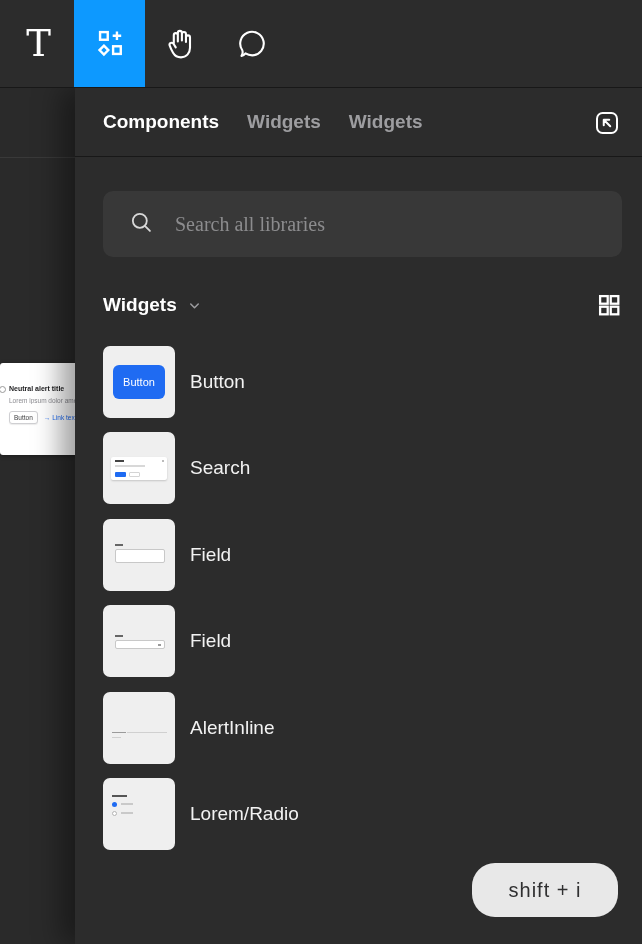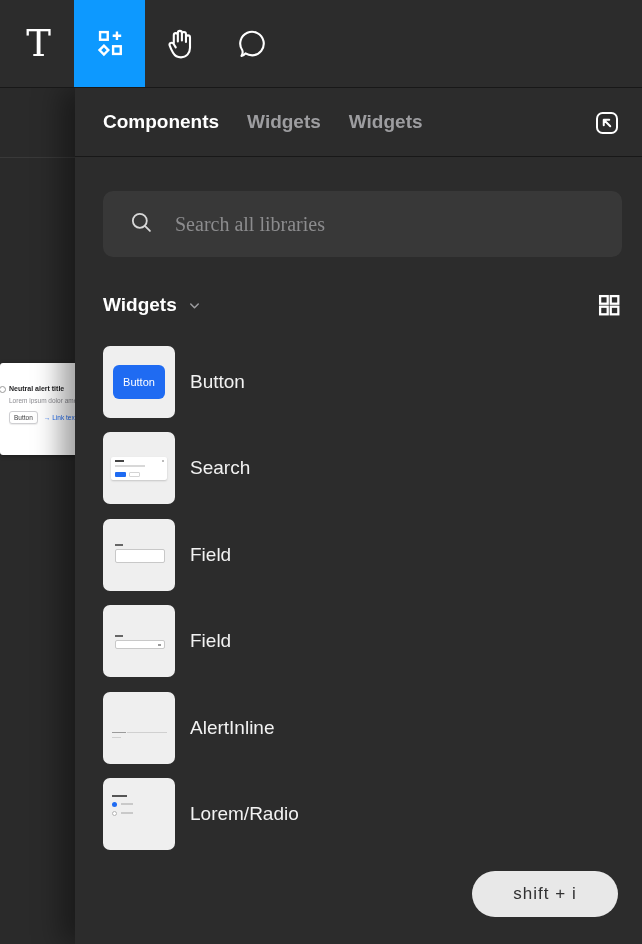--- a/index.html
+++ b/index.html
@@ -139,24 +139,24 @@
   .pv-group .g-l2{position:absolute;left:3px;top:11px;width:14px;height:1px;background:#d5d5d5;}
   .pv-group .g-dot{position:absolute;left:3px;bottom:3px;width:3px;height:3px;background:#1f6bf2;border-radius:50%;}
   .pv-radio .r-label{position:absolute;left:9px;top:17px;width:15px;height:2px;background:#555;}
   .pv-radio .r-row{position:absolute;left:9px;display:flex;align-items:center;}
   .pv-radio .r1{top:24px;} .pv-radio .r2{top:33px;}
   .pv-radio .r-on{width:5px;height:5px;border-radius:50%;background:#1f6bf2;}
   .pv-radio .r-off{width:5px;height:5px;border-radius:50%;background:#fff;border:1px solid #b5b5b5;box-sizing:border-box;}
   .pv-radio .r-bar{margin-left:4px;width:12px;height:2px;background:#c9c9c9;}
 
   .shortcut-pill{
-    position:absolute;right:24px;bottom:27px;width:146px;height:46px;
+    position:absolute;right:24px;bottom:27px;width:146px;height:54px;
     background:#e8e8e8;border-radius:23px;
     display:flex;align-items:center;justify-content:center;
-    font-size:17px;color:#303031;letter-spacing:1px;z-index:8;
+    font-size:20px;color:#303031;letter-spacing:1px;z-index:8;
   }
 </style>
 </head>
 <body>
 
 <div class="toolbar">
   <div class="tool text">
     <span class="t-glyph">T</span>
   </div>
   <div class="tool active">

